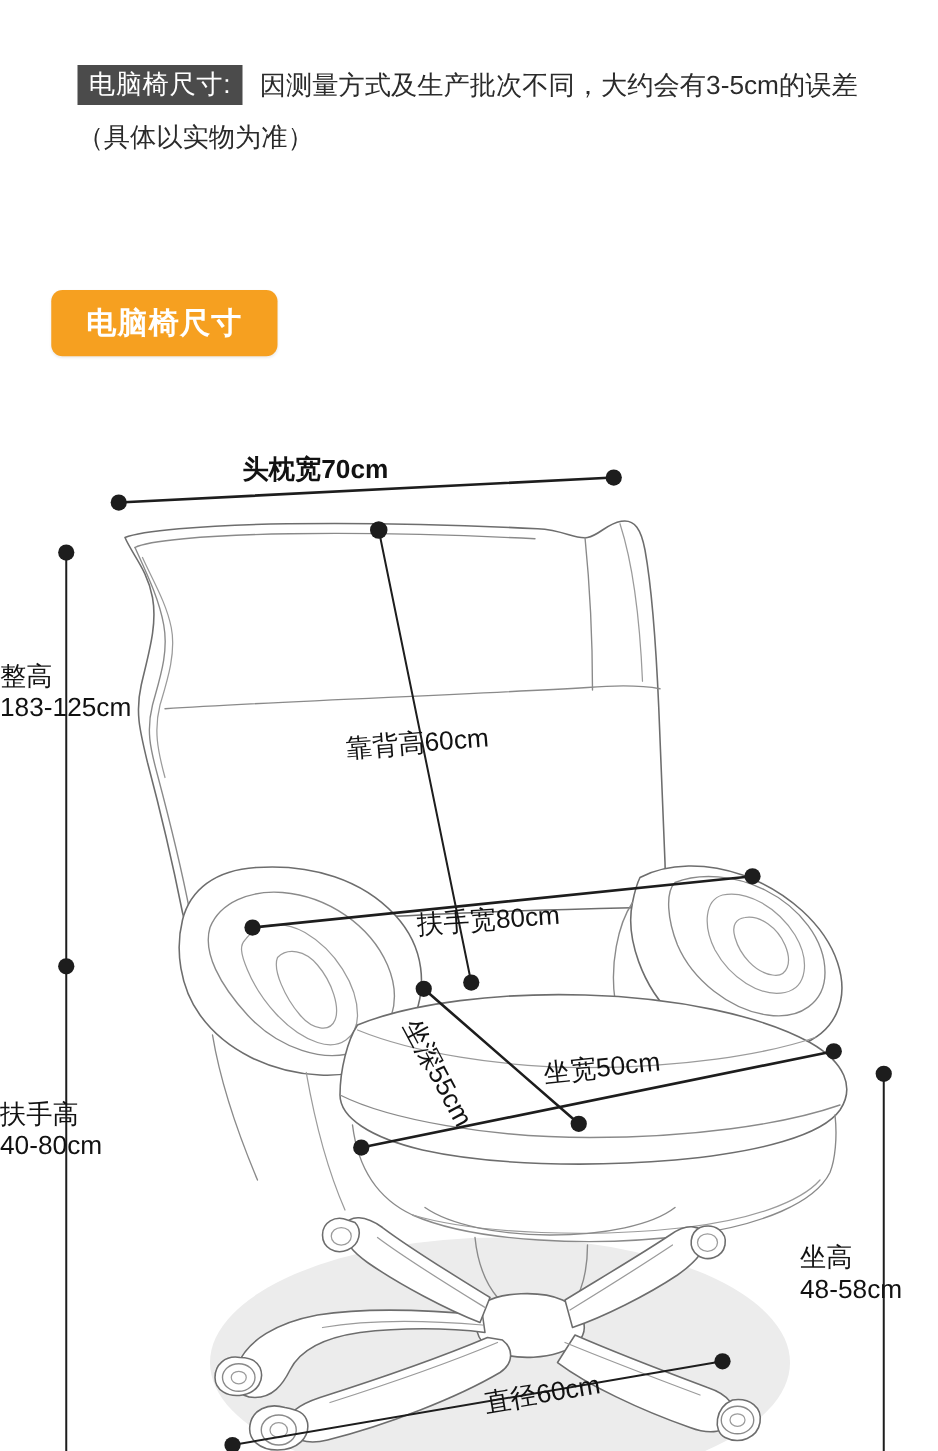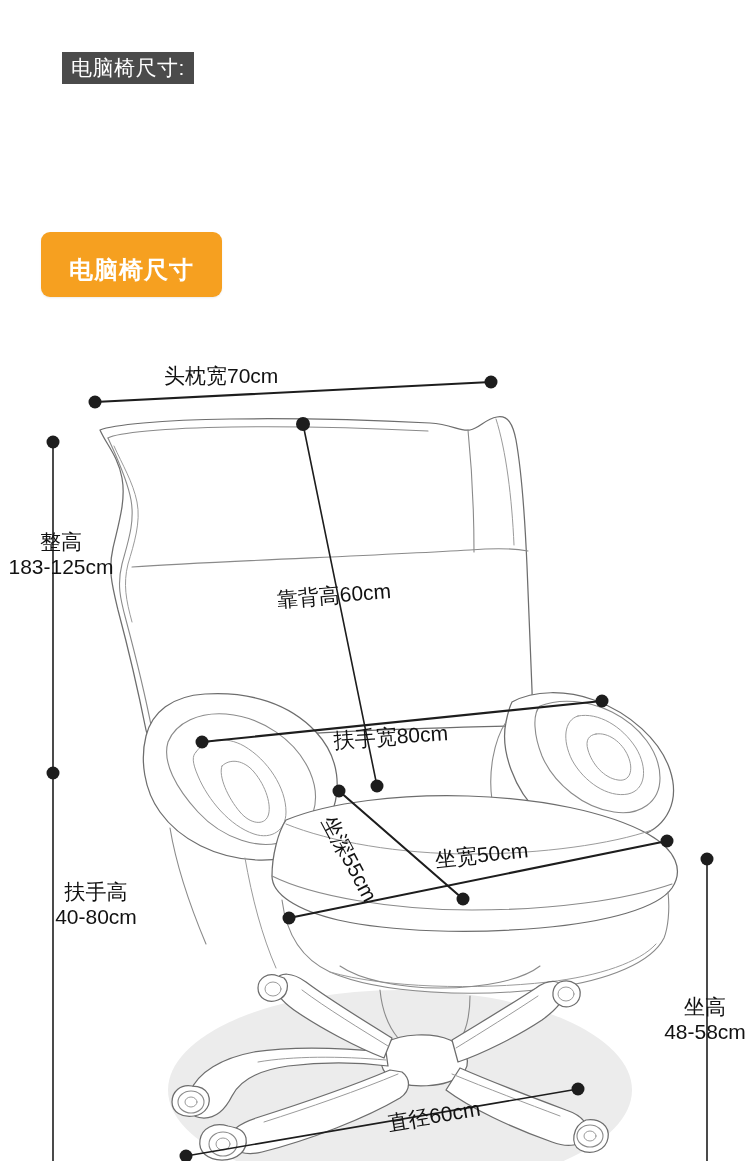--- a/index.html
+++ b/index.html
@@ -55,21 +55,21 @@
 
   
   #size-pill {
     position: absolute;
     left: 41px;
     top: 232px;
     background: #f6a020;
     color: #ffffff;
     font-size: 24px;
     font-weight: bold;
-    padding: 22px 28px 11px 28px;
+    padding: 10px 28px 11px 28px;
     border-radius: 9px;
     letter-spacing: 1px;
     white-space: nowrap;
     box-shadow: 0 1px 2px rgba(0,0,0,0.08);
   }
 
   
   #chair-figure {
     position: absolute;
     left: 0;
@@ -94,28 +94,32 @@
   
   .dimlabel {
     position: absolute;
     font-family: "Liberation Sans", "DejaVu Sans", sans-serif;
     font-size: 21px;
     color: #121212;
     white-space: nowrap;
     line-height: 1.18;
     letter-spacing: 0px;
   }
-  .dimlabel.center { text-align: center; }
+  .dimlabel.center { }
 </style>
 </head>
 <body>
 
 <div id="notice">
   <div class="notice-line first">
     <span id="notice-badge">电脑椅尺寸:</span>
+    <span id="notice-text">因测量方式及生产批次不同，大约会有3-5cm的误差</span>
+  </div>
+  <div class="notice-line">
+    <span id="notice-text2">（具体以实物为准）</span>
   </div>
 </div>
 
 <div id="size-pill">电脑椅尺寸</div>
 
 <div id="chair-figure">
 <svg width="750" height="1161" viewBox="0 0 750 1161" xmlns="http://www.w3.org/2000/svg">
 
   <ellipse class="shadow-el" cx="400" cy="1090" rx="232" ry="100"></ellipse>
 
@@ -383,32 +387,32 @@
 
   <g>
     <line class="dimline-thin" x1="186" y1="1156" x2="578" y2="1089"></line>
     <circle class="dimdot" cx="186" cy="1156" r="6.5"></circle>
     <circle class="dimdot" cx="578" cy="1089" r="6.5"></circle>
   </g>
 
 </svg>
 </div>
 
-<div class="dimlabel" style="left:164px; top:364px;">头枕宽70cm</div>
+<div class="dimlabel" style="left:194px; top:364px;font-weight:bold;">头枕宽70cm</div>
 
 <div class="dimlabel center" style="left:0px; top:530px; width:122px;">
   <div>整高</div>
   <div>183-125cm</div>
 </div>
 
 <div class="dimlabel" style="left:276px; top:588px; transform:rotate(-4.5deg); transform-origin:left top;">靠背高60cm</div>
 
 <div class="dimlabel" style="left:333px; top:729px; transform:rotate(-4deg); transform-origin:left top;">扶手宽80cm</div>
 
-<div class="dimlabel center" style="left:16px; top:880px; width:122px;padding-left:19px;">
+<div class="dimlabel center" style="left:0px; top:880px; width:122px;">
   <div>扶手高</div>
   <div>40-80cm</div>
 </div>
 
 <div class="dimlabel" style="left:338px; top:812px; transform:rotate(62deg); transform-origin:left top;">坐深55cm</div>
 
 <div class="dimlabel" style="left:434px; top:848px; transform:rotate(-6deg); transform-origin:left top;">坐宽50cm</div>
 
 <div class="dimlabel center" style="left:640px; top:995px; width:130px;">
   <div>坐高</div>

